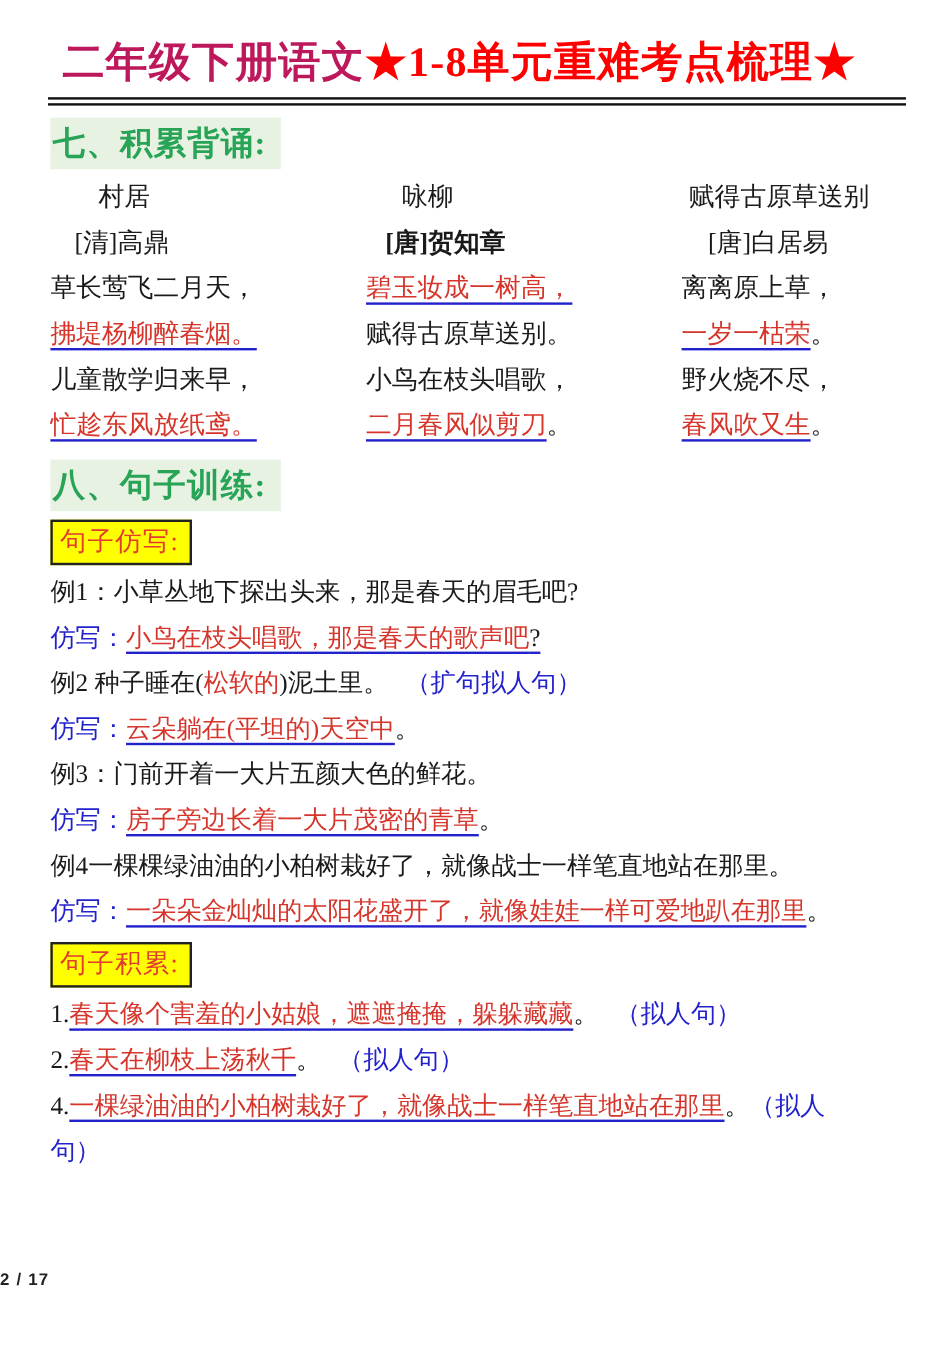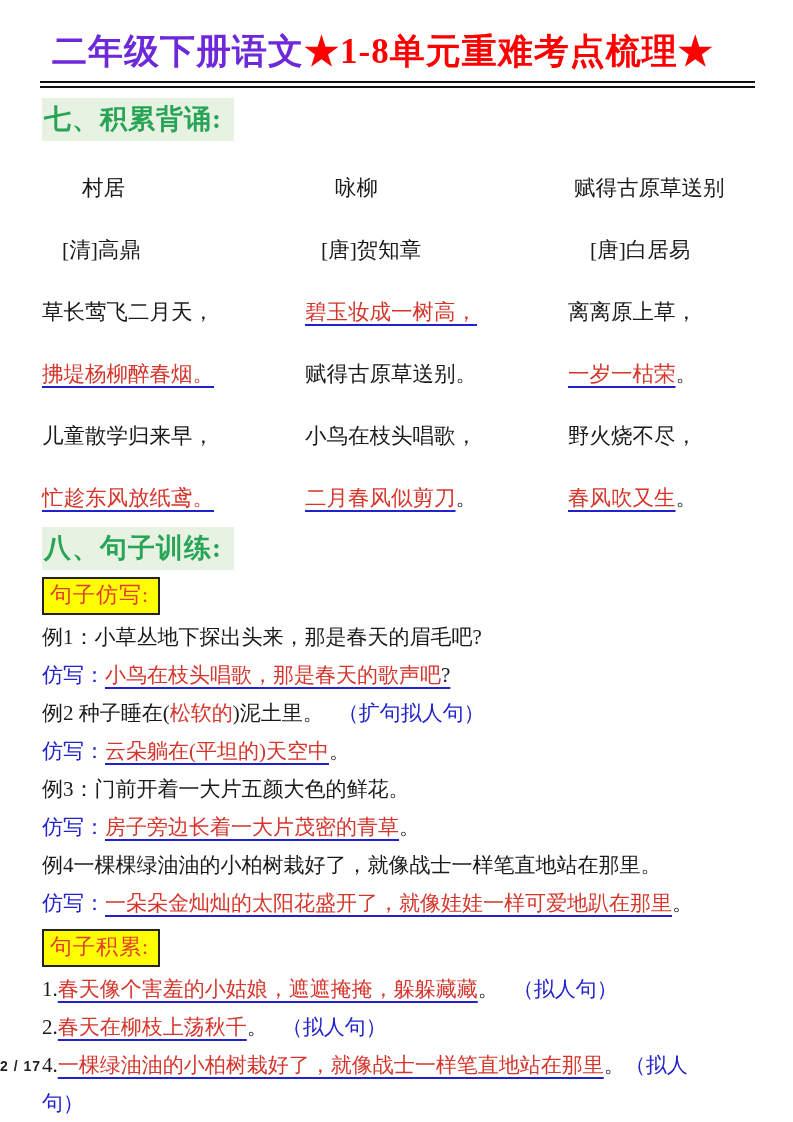--- a/index.html
+++ b/index.html
@@ -11,21 +11,21 @@
     font-family:"Liberation Serif","DejaVu Serif",serif;
     color:#1a1a1a;
   }
   
   .title-row{
     margin:28px 38px 0 52px;
     font-size:35px;font-weight:bold;
     letter-spacing:1px;
     white-space:nowrap;
   }
-  .title-black{color:#6d28d9;}
+  .title-black{color:#be185d;}
   .title-red{color:#fe0000;}
   .title-rule{
     margin:6px 38px 0 40px;
     height:3px;
     border-top:2.5px solid #111;
     border-bottom:2.5px solid #111;
   }
   
   .sec-heading{
     display:inline-block;
@@ -39,26 +39,26 @@
   
   .poems{
     display:flex;
     margin:4px 0 0 42px;
     font-size:21.5px;
     line-height:38px;
   }
   .poem-col1{width:263px;}
   .poem-col2{width:263px;}
   .poem-col3{flex:1;}
-  .poem-line{height:38px;white-space:nowrap;margin-top:24px;}
+  .poem-line{height:38px;white-space:nowrap;}
   .pt1{padding-left:40px;}
   .pt2{padding-left:30px;}
   .pt3{padding-left:6px;}
   .pa1{padding-left:20px;}
-  .pa2{padding-left:16px;}
+  .pa2{padding-left:16px;font-weight:bold;}
   .pa3{padding-left:22px;}
   
   .yellow-label{
     display:inline-block;
     margin:7px 16px 0 42px;
     padding:1px 9px 3px 6px;
     font-size:22px;
     color:#e23c2f;
     background:#ffff00;
     border:2px solid #222222;

